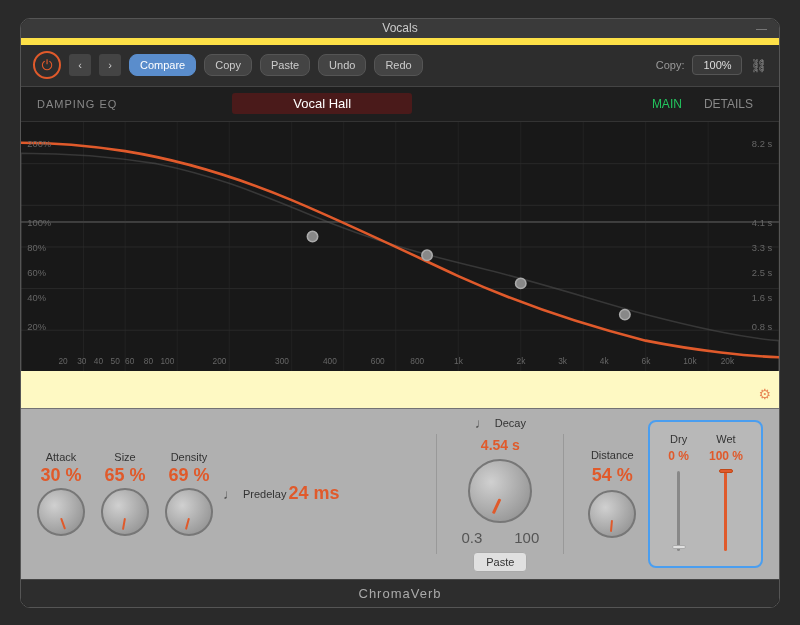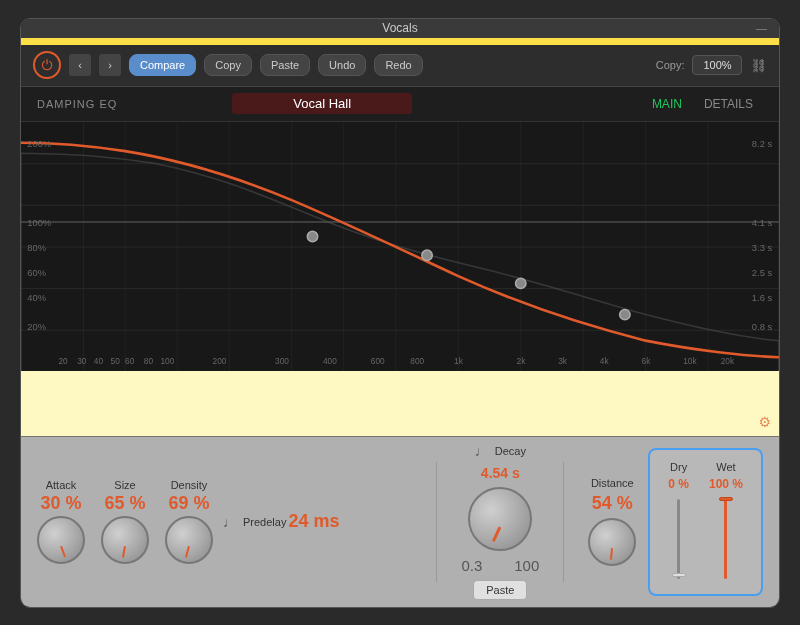--- a/index.html
+++ b/index.html
@@ -545,14 +545,17 @@
         <div class="fader-group">
           <span class="fader-label">Wet</span>
           <span class="fader-value">100 %</span>
           <div class="fader-track fader-track-wet" style="height:80px;background:#e05a2b;width:3px;">
             <div class="fader-thumb wet" style="bottom:78px;"></div>
           </div>
         </div>
       </div>
     </div>
 
+    <div class="plugin-name-bar">
+      <span class="plugin-name">ChromaVerb</span>
+    </div>
   </div>
 </div>
 
 </body></html>

